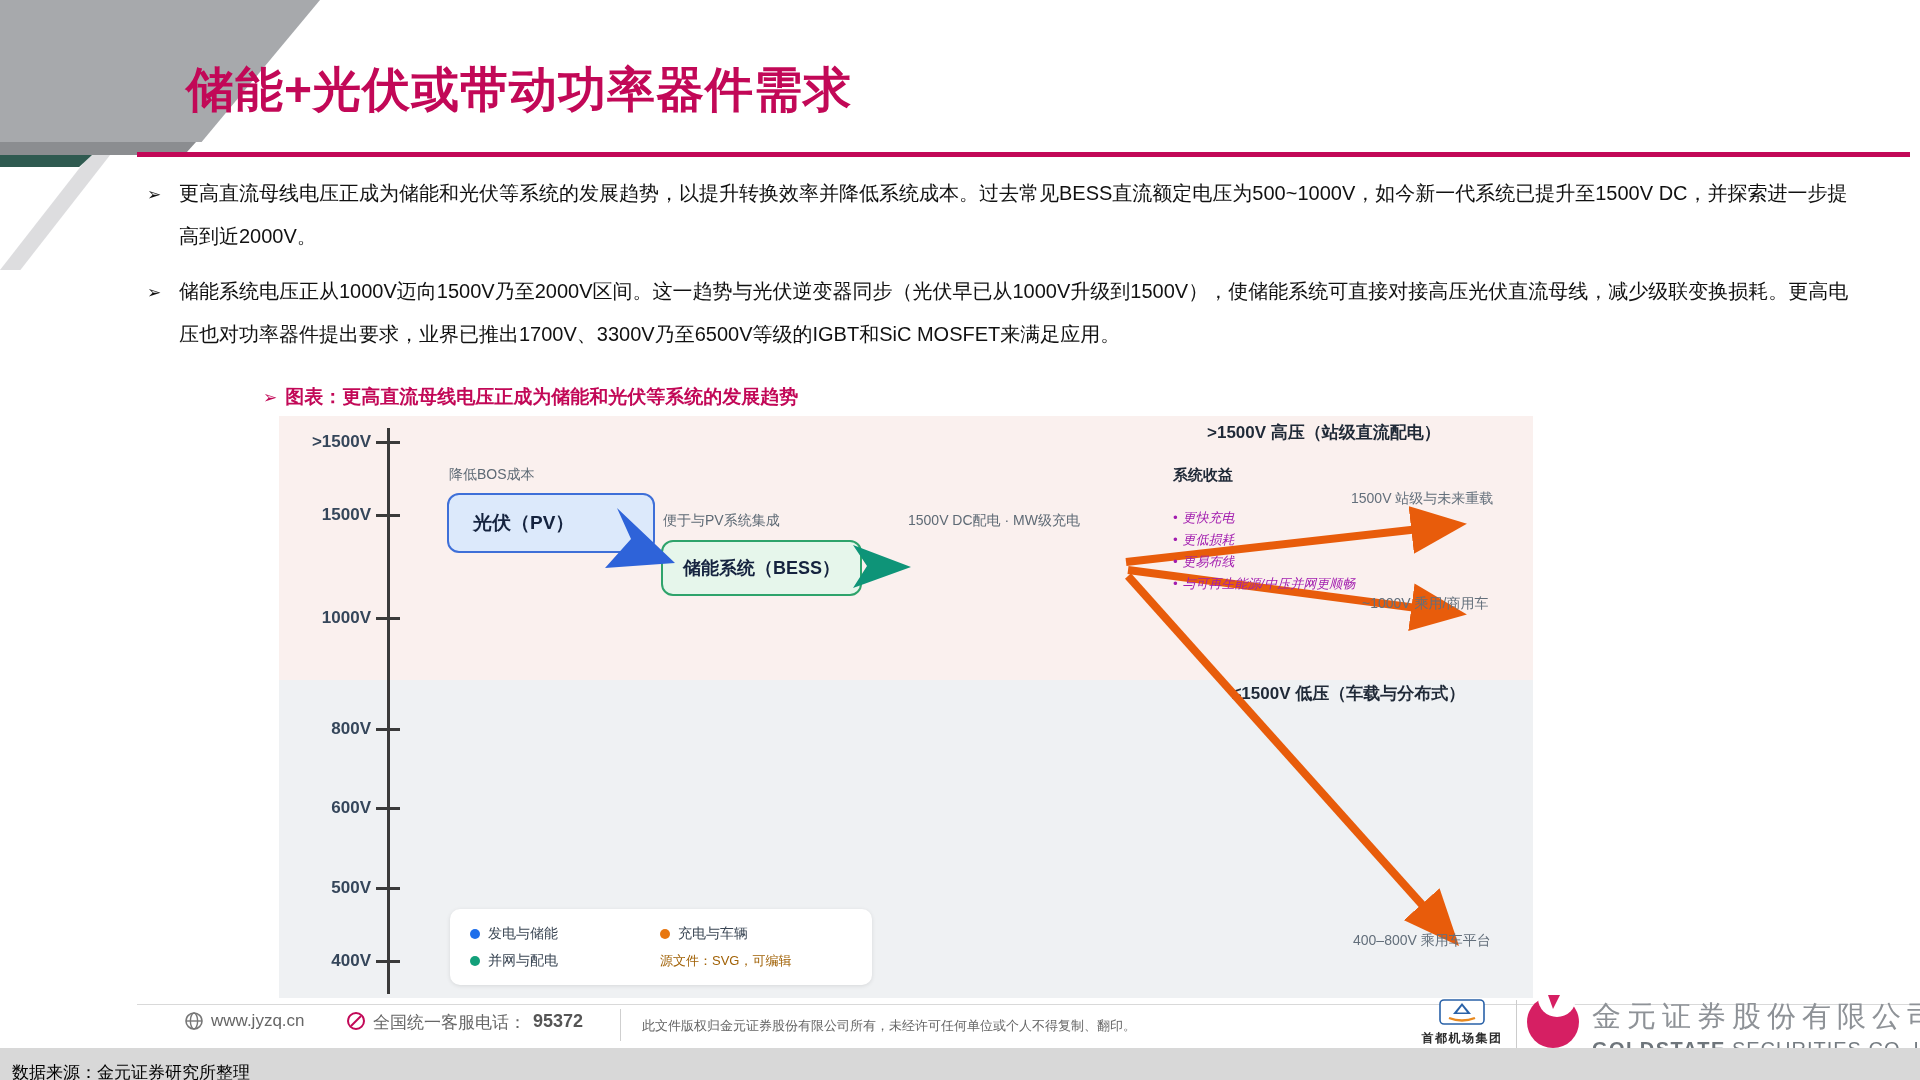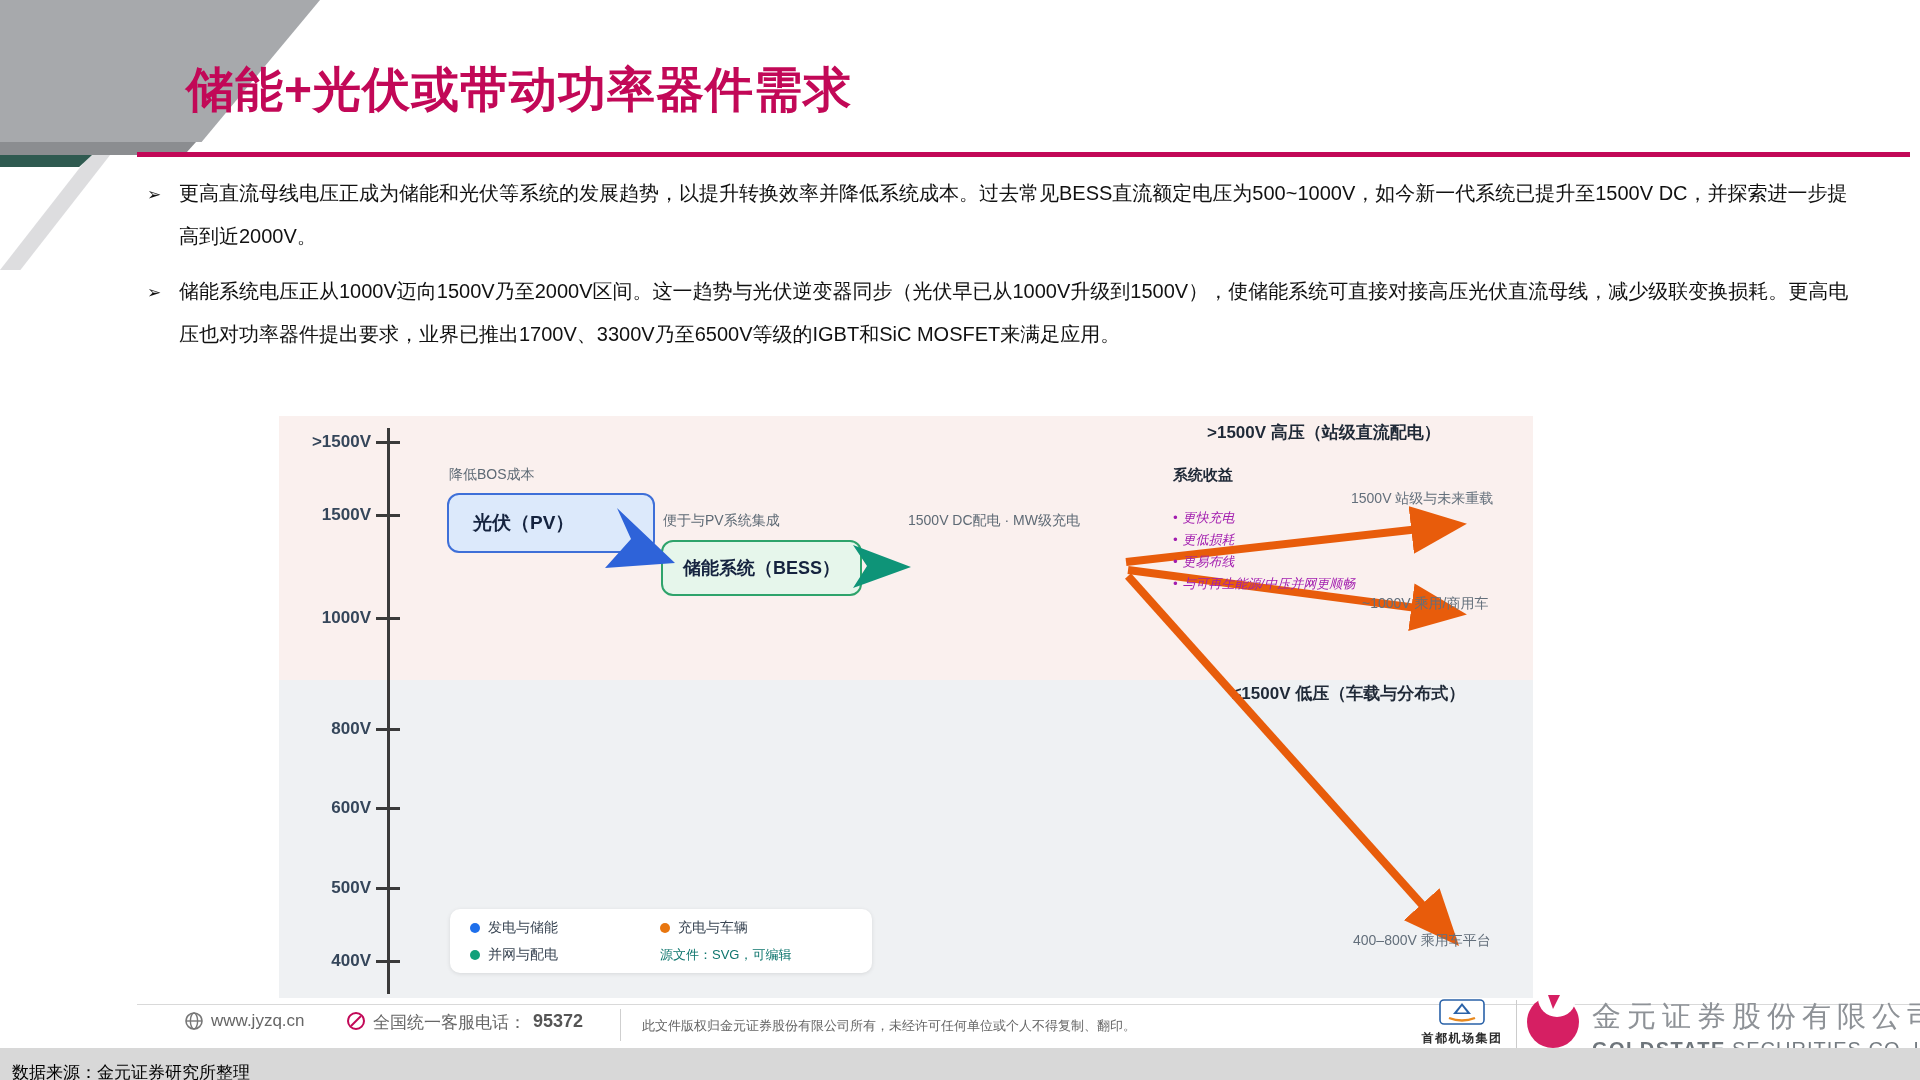--- a/index.html
+++ b/index.html
@@ -37,27 +37,27 @@
         font-size:19px;font-weight:bold;color:#15233f;white-space:nowrap;}
   .node-pv{left:168px;top:77px;width:180px;height:56px;background:#dce9fb;border:2.5px solid #3e6fd8;padding-left:24px;}
   .node-bess{left:382px;top:124px;width:197px;height:52px;background:#e6f6eb;border:2.5px solid #2ea36b;justify-content:center;font-size:18px;}
   .node-chg{left:630px;top:126px;width:215px;height:50px;background:#fcf0de;border:2.5px solid #e8891f;justify-content:center;font-size:18px;}
   .arrows-svg{position:absolute;left:0;top:0;width:1254px;height:582px;pointer-events:none;}
   .benefits{position:absolute;left:894px;top:50px;width:320px;}
   .benefits-title{font-size:15px;font-weight:bold;color:#1f2937;margin-bottom:22px;font-family:Liberation Serif, serif;}
   .benefit-item{font-size:13px;color:#a21caf;line-height:22px;white-space:nowrap;font-style:italic;}
   .benefit-item .dot2{margin-right:5px;}
   .target-label{position:absolute;font-size:14px;color:#636f7b;white-space:nowrap;}
-  .legend{position:absolute;left:171px;top:493px;width:422px;height:64px;background:#fff;border-radius:10px;
+  .legend{position:absolute;left:171px;top:493px;width:422px;height:76px;background:#fff;border-radius:10px;
           box-shadow:0 1px 4px rgba(0,0,0,.10);display:grid;grid-template-columns:190px 1fr;
           align-content:center;row-gap:9px;padding:8px 20px;box-sizing:border-box;}
   .legend-item{display:flex;align-items:center;font-size:14px;color:#3a4654;white-space:nowrap;}
   .legend-dot{width:10px;height:10px;border-radius:50%;margin-right:8px;flex:none;}
   .dot-blue{background:#1e6feb;} .dot-orange{background:#e8760f;} .dot-green{background:#12a07a;}
-  .legend-note{font-size:13px;color:#0f766e;display:flex;align-items:center;white-space:nowrap;}
+  .legend-note{font-size:13px;color:#a16207;display:flex;align-items:center;white-space:nowrap;}
   
   .footer-rule{position:absolute;left:137px;top:1004px;width:1783px;height:1px;background:#d9d9d9;}
   .footer{position:absolute;left:0;top:1005px;width:1920px;height:43px;background:#fff;}
   .f-item{position:absolute;display:flex;align-items:flex-start;gap:7px;color:#666;}
   .f-web{left:184px;top:6px;font-size:17px;}
   .f-tel{left:346px;top:6px;font-size:17px;}
   .f-tel b{font-size:18px;font-weight:bold;color:#555;}
   .f-div{position:absolute;left:620px;top:4px;width:1px;height:32px;background:#cfcfcf;}
   .f-copy{position:absolute;left:642px;top:12px;font-size:13px;color:#666;white-space:nowrap;}
   .logo-air{position:absolute;left:1416px;top:-6px;width:92px;text-align:center;}
@@ -90,20 +90,23 @@
     <div class="bullet">
       <span class="bm">➢</span>
       <span>更高直流母线电压正成为储能和光伏等系统的发展趋势，以提升转换效率并降低系统成本。过去常见BESS直流额定电压为500~1000V，如今新一代系统已提升至1500V DC，并探索进一步提高到近2000V。</span>
     </div>
     <div class="bullet">
       <span class="bm">➢</span>
       <span>储能系统电压正从1000V迈向1500V乃至2000V区间。这一趋势与光伏逆变器同步（光伏早已从1000V升级到1500V），使储能系统可直接对接高压光伏直流母线，减少级联变换损耗。更高电压也对功率器件提出要求，业界已推出1700V、3300V乃至6500V等级的IGBT和SiC MOSFET来满足应用。</span>
     </div>
   </div>
 
+  <div class="fig-caption">
+    <span class="bm">➢</span><span>图表：更高直流母线电压正成为储能和光伏等系统的发展趋势</span>
+  </div>
 
   <div class="chart">
     <div class="band-high"></div>
     <div class="band-low"></div>
 
     <div class="region-label" style="left:928px;top:5px;">&gt;1500V 高压（站级直流配电）</div>
     <div class="region-label" style="left:953px;top:266px;">≤1500V 低压（车载与分布式）</div>
 
     <div class="axis-line"></div>
     <div class="tick" style="top:25px;"></div>

